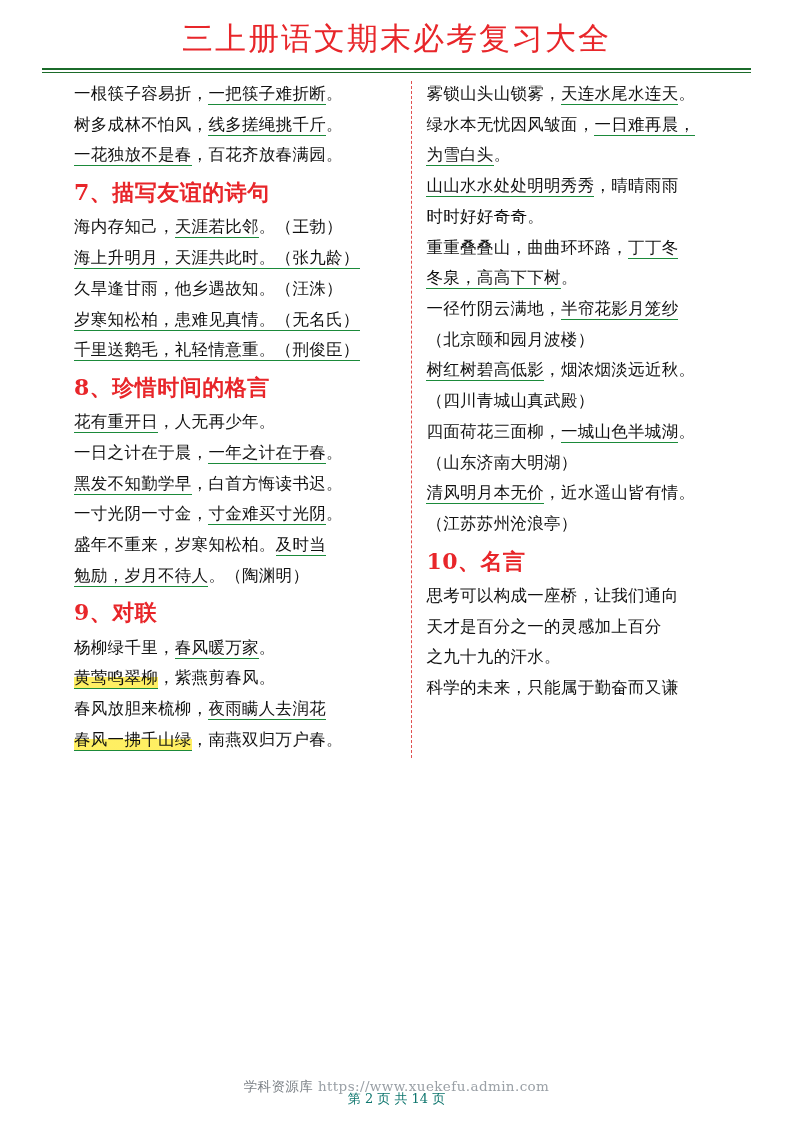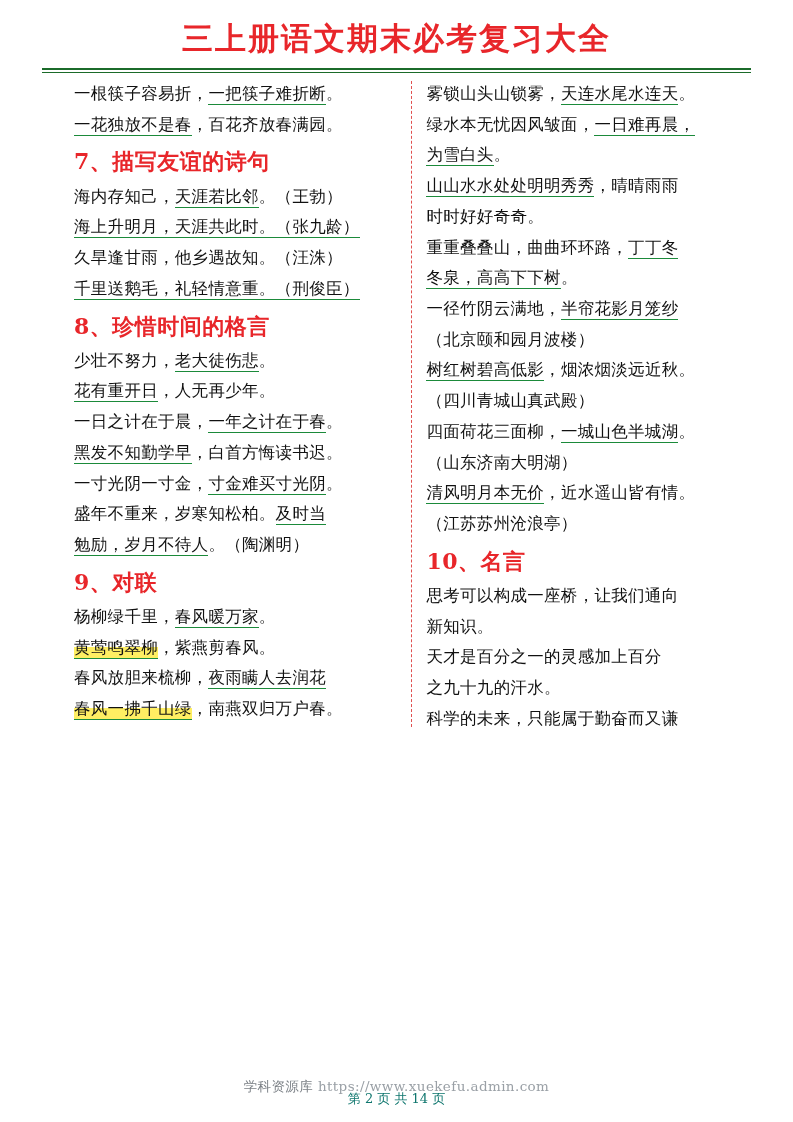--- a/index.html
+++ b/index.html
@@ -13,21 +13,21 @@
   }
   .page {
     position: absolute; left:0; top:0; width:793px; height:1122px;
     box-sizing: border-box;
     padding: 18px 42px 0 42px;
   }
   .title {
     text-align: center;
     color: #e8262a;
     font-size: 31px;
-    font-weight: bold;
+    font-weight: normal;
     letter-spacing: 2px;
     font-family: "DejaVu Serif", serif;
     padding-bottom: 6px;
   }
   .title-rule {
     border-top: 2px solid #1b6b2a;
     margin: 2px 0 0 0;
     height: 0;
   }
   .title-rule2 {
@@ -96,28 +96,29 @@
 
 <div class="page">
 
   <div class="title">三上册语文期末必考复习大全</div>
   <div class="title-rule"></div>
   <div class="title-rule2"></div>
 
   <div class="cols">
     <div class="col col-left" id="left-col">
         <div class="line"><span>一根筷子容易折，</span><span class="u-green">一把筷子难折断</span><span>。</span></div>
+        <div class="line"><span>树多成林不怕风，</span><span class="u-green">线多搓绳挑千斤</span><span>。</span></div>
         <div class="line"><span class="u-green">一花独放不是春</span><span>，百花齐放春满园。</span></div>
         <div class="heading">7、描写友谊的诗句</div>
         <div class="line"><span>海内存知己，</span><span class="u-green">天涯若比邻</span><span>。（王勃）</span></div>
         <div class="line"><span class="u-green">海上升明月，天涯共此时。（张九龄）</span></div>
         <div class="line"><span>久旱逢甘雨，他乡遇故知。（汪洙）</span></div>
+        <div class="line"><span class="u-green">岁寒知松柏，患难见真情。（无名氏）</span></div>
         <div class="line"><span class="u-green">千里送鹅毛，礼轻情意重。（刑俊臣）</span></div>
         <div class="heading">8、珍惜时间的格言</div>
-        <div class="line"><span>少壮不努力，</span><span class="u-green">老大徒伤悲</span><span>。</span></div>
         <div class="line"><span class="u-green">花有重开日</span><span>，人无再少年。</span></div>
         <div class="line"><span>一日之计在于晨，</span><span class="u-green">一年之计在于春</span><span>。</span></div>
         <div class="line"><span class="u-green">黑发不知勤学早</span><span>，白首方悔读书迟。</span></div>
         <div class="line"><span>一寸光阴一寸金，</span><span class="u-green">寸金难买寸光阴</span><span>。</span></div>
         <div class="line"><span>盛年不重来，岁寒知松柏。</span><span class="u-green">及时当</span></div>
         <div class="line"><span class="u-green">勉励，岁月不待人</span><span>。（陶渊明）</span></div>
         <div class="heading">9、对联</div>
         <div class="line"><span>杨柳绿千里，</span><span class="u-green">春风暖万家</span><span>。</span></div>
         <div class="line"><span class="u-yellow">黄莺鸣翠柳</span><span>，紫燕剪春风。</span></div>
         <div class="line"><span>春风放胆来梳柳，</span><span class="u-green">夜雨瞒人去润花</span></div>
@@ -134,21 +135,20 @@
         <div class="line"><span>一径竹阴云满地，</span><span class="u-green">半帘花影月笼纱</span></div>
         <div class="line"><span>（北京颐和园月波楼）</span></div>
         <div class="line"><span class="u-green">树红树碧高低影</span><span>，烟浓烟淡远近秋。</span></div>
         <div class="line"><span>（四川青城山真武殿）</span></div>
         <div class="line"><span>四面荷花三面柳，</span><span class="u-green">一城山色半城湖</span><span>。</span></div>
         <div class="line"><span>（山东济南大明湖）</span></div>
         <div class="line"><span class="u-green">清风明月本无价</span><span>，近水遥山皆有情。</span></div>
         <div class="line"><span>（江苏苏州沧浪亭）</span></div>
         <div class="heading">10、名言</div>
         <div class="line"><span>思考可以构成一座桥，让我们通向</span></div>
-        <div class="line"><span>新知识。</span></div>
         <div class="line"><span>天才是百分之一的灵感加上百分</span></div>
         <div class="line"><span>之九十九的汗水。</span></div>
         <div class="line"><span>科学的未来，只能属于勤奋而又谦</span></div>
       </div>
   </div>
 
   <div class="wm">
     <span class="wm-cn">学科资源库</span>
     <span class="wm-url">https://www.xuekefu.admin.com</span>
   </div>

